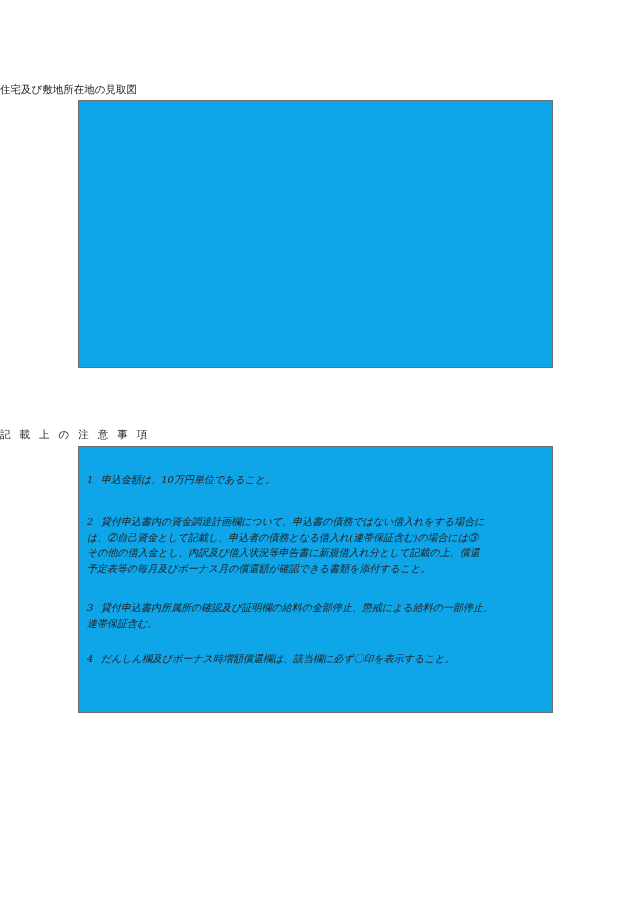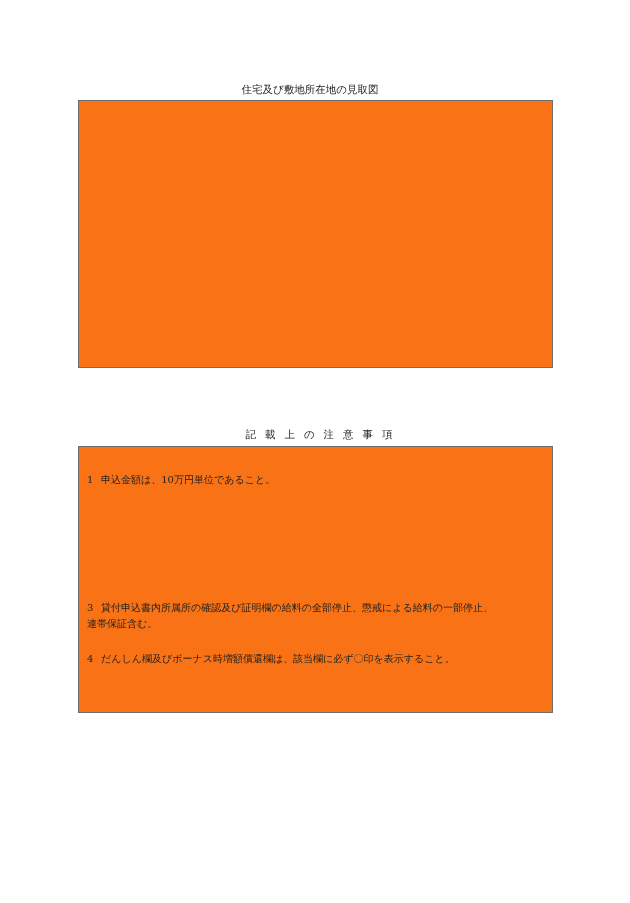--- a/index.html
+++ b/index.html
@@ -1,21 +1,21 @@
 <!DOCTYPE html>
 <html><head>
   <meta charset="utf-8">
   <style>
     html, body { margin: 0; padding: 0; background: #ffffff; }
     body { width: 630px; height: 903px; position: relative; overflow: hidden;
       font-family: "DejaVu Serif", "Liberation Serif", serif; color: #222; }
-    .title { position: absolute; left: 0; width: 620px; text-align: center; font-size: 10.5px; color: #222; }
+    .title { position: absolute; left: 0; width: 620px; text-align: left; font-size: 10.5px; color: #222; }
     .title1 { top: 83px; }
-    .title2 { top: 428px; letter-spacing: 9px; padding-left: 27px; box-sizing: border-box; }
-    .box { position: absolute; border: 1px solid #6e6e6e; background: #f97316; box-sizing: border-box; }
+    .title2 { top: 428px; letter-spacing: 9px; padding-left: 0; box-sizing: border-box; }
+    .box { position: absolute; border: 1px solid #6e6e6e; background: #0ea5e9; box-sizing: border-box; font-style: italic; }
     .map-box { left: 78px; top: 100px; width: 475px; height: 268px; }
     .notes-box { left: 78px; top: 446px; width: 475px; height: 267px; }
     .note { position: absolute; left: 8px; width: 460px; font-size: 10px; line-height: 15.6px; color: #222; }
     .note .num { display: inline-block; width: 14px; }
     .n1 { top: 25px; }
     .n2 { top: 67px; }
     .n3 { top: 153px; }
     .n4 { top: 204px; }
     .note p { margin: 0; white-space: nowrap; }
   </style>
@@ -23,20 +23,26 @@
 <body>
 
 <div class="title title1">住宅及び敷地所在地の見取図</div>
 <div class="box map-box"></div>
 
 <div class="title title2">記載上の注意事項</div>
 <div class="box notes-box">
   <div class="note n1">
     <p><span class="num">1</span><span>申込金額は、10万円単位であること。</span></p>
   </div>
+  <div class="note n2">
+    <p><span class="num">2</span><span>貸付申込書内の資金調達計画欄について、申込書の債務ではない借入れをする場合に</span></p>
+    <p>は、②自己資金として記載し、申込者の債務となる借入れ(連帯保証含む)の場合には③</p>
+    <p>その他の借入金とし、内訳及び借入状況等申告書に新規借入れ分として記載の上、償還</p>
+    <p>予定表等の毎月及びボーナス月の償還額が確認できる書類を添付すること。</p>
+  </div>
   <div class="note n3">
     <p><span class="num">3</span><span>貸付申込書内所属所の確認及び証明欄の給料の全部停止、懲戒による給料の一部停止、</span></p>
     <p>連帯保証含む。</p>
   </div>
   <div class="note n4">
     <p><span class="num">4</span><span>だんしん欄及びボーナス時増額償還欄は、該当欄に必ず〇印を表示すること。</span></p>
   </div>
 </div>
 
 </body></html>

